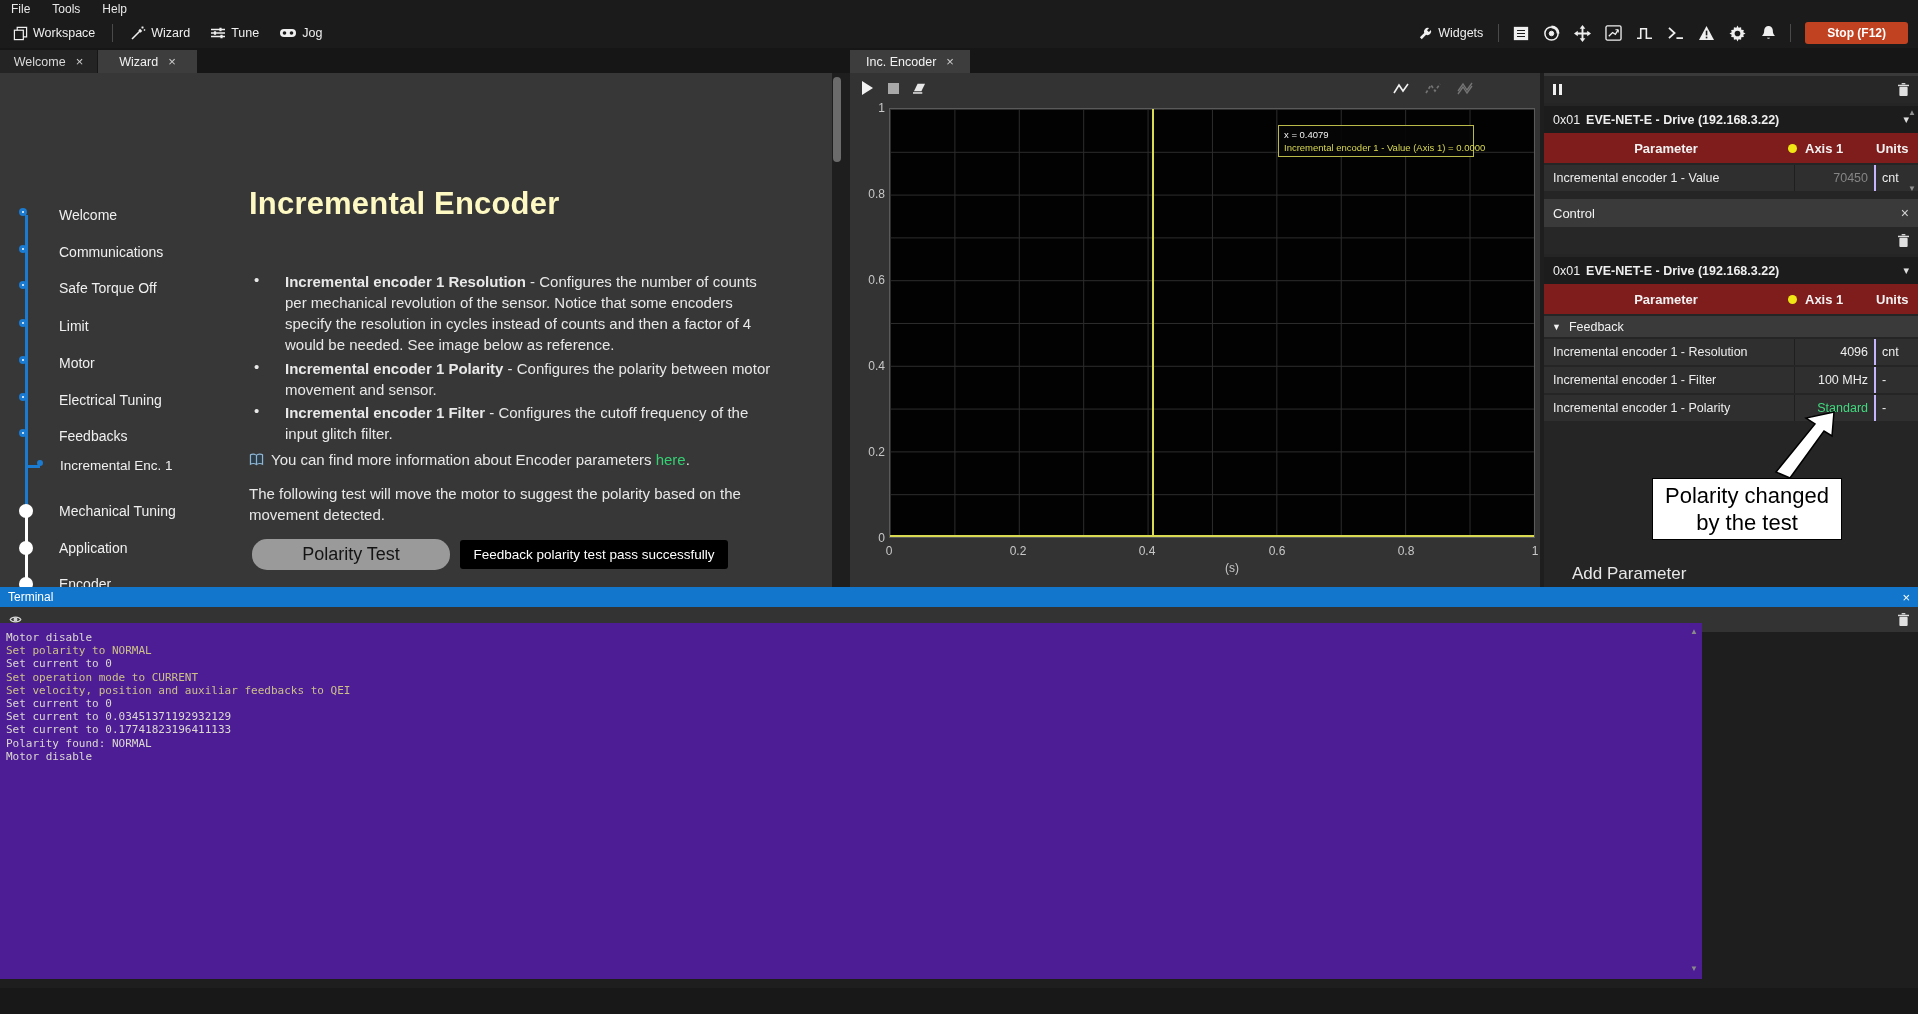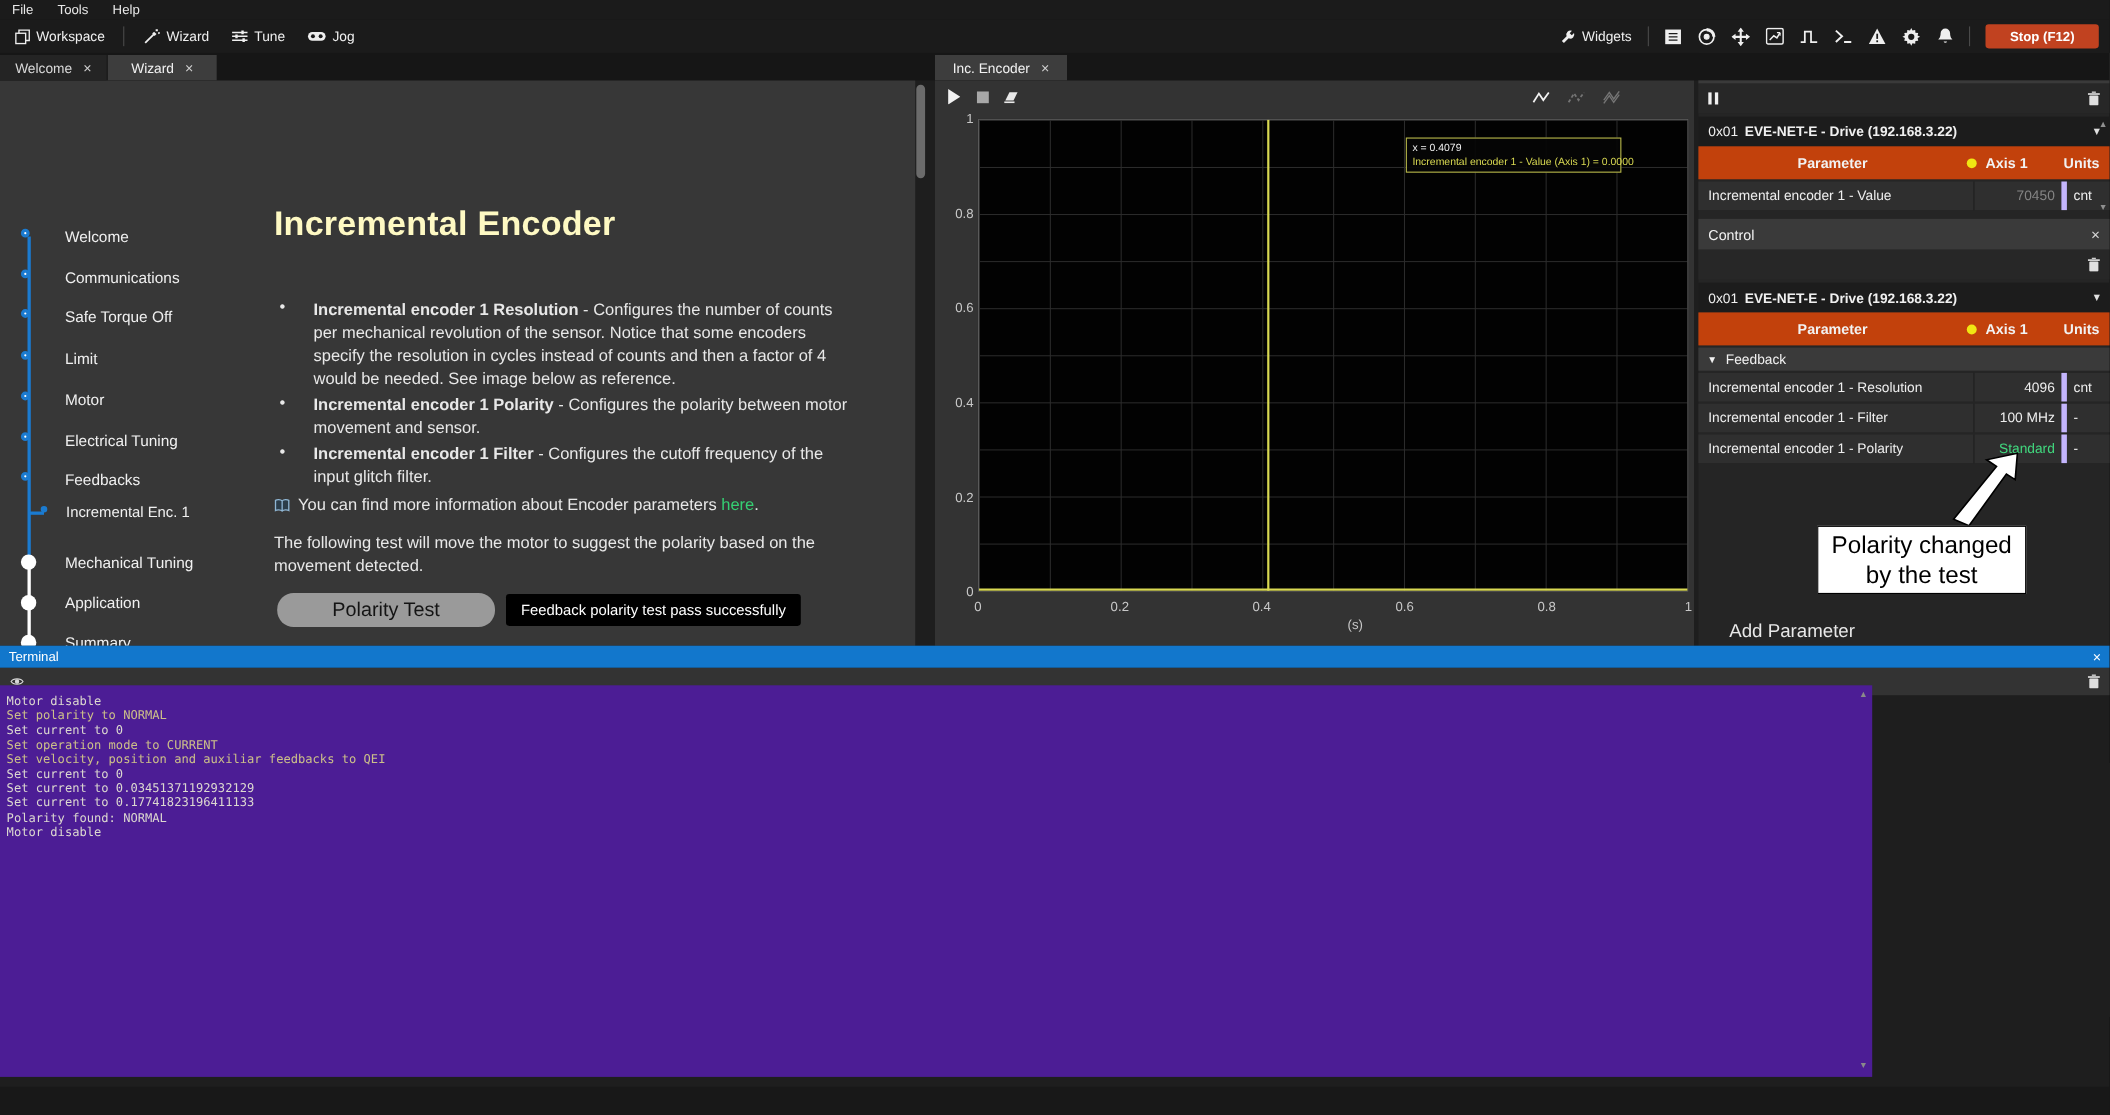--- a/index.html
+++ b/index.html
@@ -64,29 +64,29 @@
 
   
   .right-panel { position:absolute; left:1544px; top:48px; width:374px; height:539px; background:#252525; }
   .sec-header { position:relative; height:28px; background:#3a3a3a; display:flex; align-items:center; padding:0 9px; color:#f2f2f2; font-size:13px; }
   .sec-header .x { margin-left:auto; color:#d5d5d5; font-size:14px; }
   .sec-tools { position:relative; height:27px; background:#272727; display:flex; align-items:center; padding:0 9px; }
   .sec-tools .trash { margin-left:auto; }
   .drive-row { height:27px; background:#1c1c1c; display:flex; align-items:center; padding:0 9px; color:#f0f0f0; font-size:12.5px; margin-top:3px; }
   .drive-row b { margin-left:6px; }
   .drive-row .caret { margin-left:auto; color:#e0e0e0; font-size:11px; }
-  .tbl-header { height:30px; background:#c2410c; display:flex; align-items:center; color:#f2f2f2; font-size:13px; font-weight:bold; }
+  .tbl-header { height:30px; background:#7f1d1d; display:flex; align-items:center; color:#f2f2f2; font-size:13px; font-weight:bold; }
   .col-param { flex:1; text-align:center; }
   .col-value { width:84px; display:flex; align-items:center; justify-content:flex-start; gap:8px; }
   .col-units { width:46px; padding-left:4px; }
   .yellow-dot { width:9px; height:9px; border-radius:50%; background:#f0e613; }
   .p-row { height:26px; background:#2f2f2f; display:flex; align-items:center; color:#eeeeee; font-size:12.5px; margin-top:2px; }
   .p-row .name { flex:1; padding-left:9px; }
   .p-row .val { width:80px; text-align:right; padding-right:6px; border-left:1px solid #1f1f1f; height:100%; display:flex; align-items:center; justify-content:flex-end; }
-  .p-row .unit { width:44px; padding-left:6px; border-left:5px solid #c4b5fd; height:100%; display:flex; align-items:center; }
+  .p-row .unit { width:44px; padding-left:6px; border-left:2px solid #c4b5fd; height:100%; display:flex; align-items:center; }
   .group-row { height:21px; background:#3a3a3a; display:flex; align-items:center; gap:8px; padding-left:8px; color:#f2f2f2; font-size:12.5px; margin-top:2px; }
   .annotation { position:absolute; left:108px; top:430px; width:190px; background:#ffffff; border:1px solid #000; color:#000;
                 font-size:22px; line-height:27px; text-align:center; padding:3px 2px; }
   .add-param { position:absolute; left:28px; top:516px; color:#e8e8e8; font-size:17px; }
   .scroll-col { position:absolute; right:0; top:0; width:10px; color:#909090; font-size:8px; }
 
   
   .terminal-bar { position:absolute; left:0; top:587px; width:1918px; height:20px; background:#1277cc; display:flex; align-items:center; padding:0 8px; z-index:6; }
   .terminal-bar .t { color:#ffffff; font-size:12px; }
   .terminal-bar .x { margin-left:auto; color:#ffffff; font-size:13px; }
@@ -259,21 +259,21 @@
     <div class="step-label" style="top:134px;">Welcome</div>
     <div class="step-label" style="top:171px;">Communications</div>
     <div class="step-label" style="top:207px;">Safe Torque Off</div>
     <div class="step-label" style="top:245px;">Limit</div>
     <div class="step-label" style="top:282px;">Motor</div>
     <div class="step-label" style="top:319px;">Electrical Tuning</div>
     <div class="step-label" style="top:355px;">Feedbacks</div>
     <div class="step-label sub" style="top:385px;">Incremental Enc. 1</div>
     <div class="step-label" style="top:430px;">Mechanical Tuning</div>
     <div class="step-label" style="top:467px;">Application</div>
-    <div class="step-label" style="top:503px;">Summary</div>
+    <div class="step-label" style="top:503px;">Encoder</div>
 
     <div class="wiz-title">Incremental Encoder</div>
 
     <div class="bullet-row" style="left:249px; top:198px;">
       <div class="bullet-dot">•</div>
       <div class="bullet-body wiz-text"><b>Incremental encoder 1 Resolution</b><span> - Configures the number of counts per mechanical revolution of the sensor. Notice that some encoders specify the resolution in cycles instead of counts and then a factor of 4 would be needed. See image below as reference.</span></div>
     </div>
     <div class="bullet-row" style="left:249px; top:285px;">
       <div class="bullet-dot">•</div>
       <div class="bullet-body wiz-text"><b>Incremental encoder 1 Polarity</b><span> - Configures the polarity between motor movement and sensor.</span></div>

